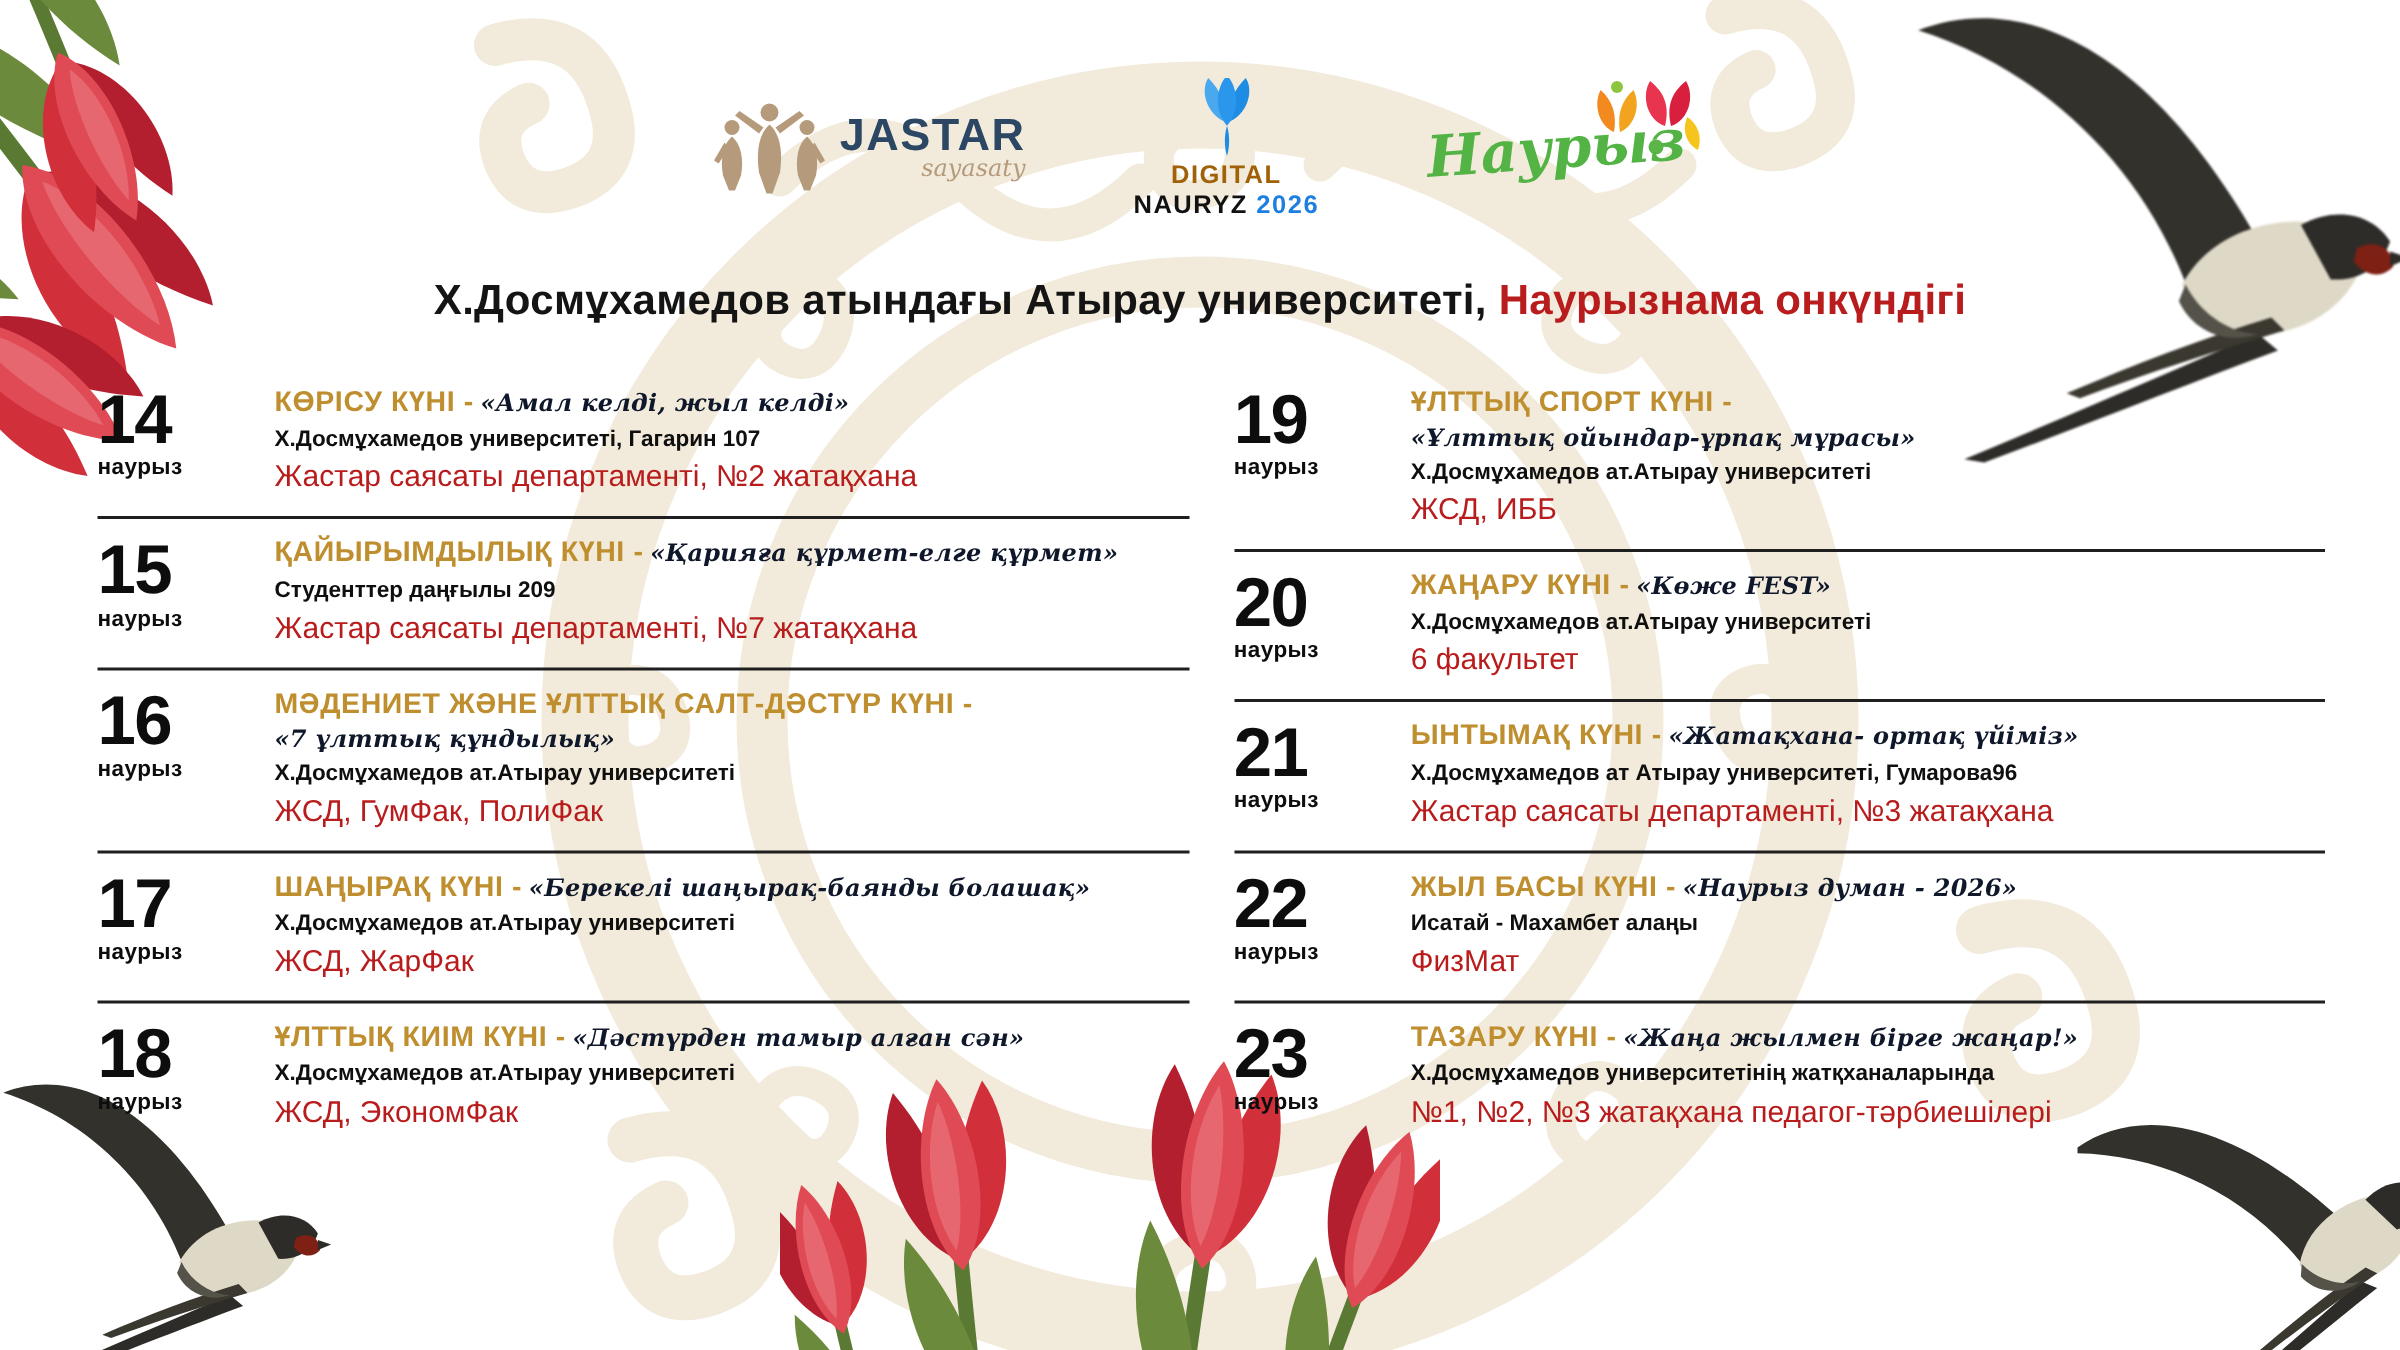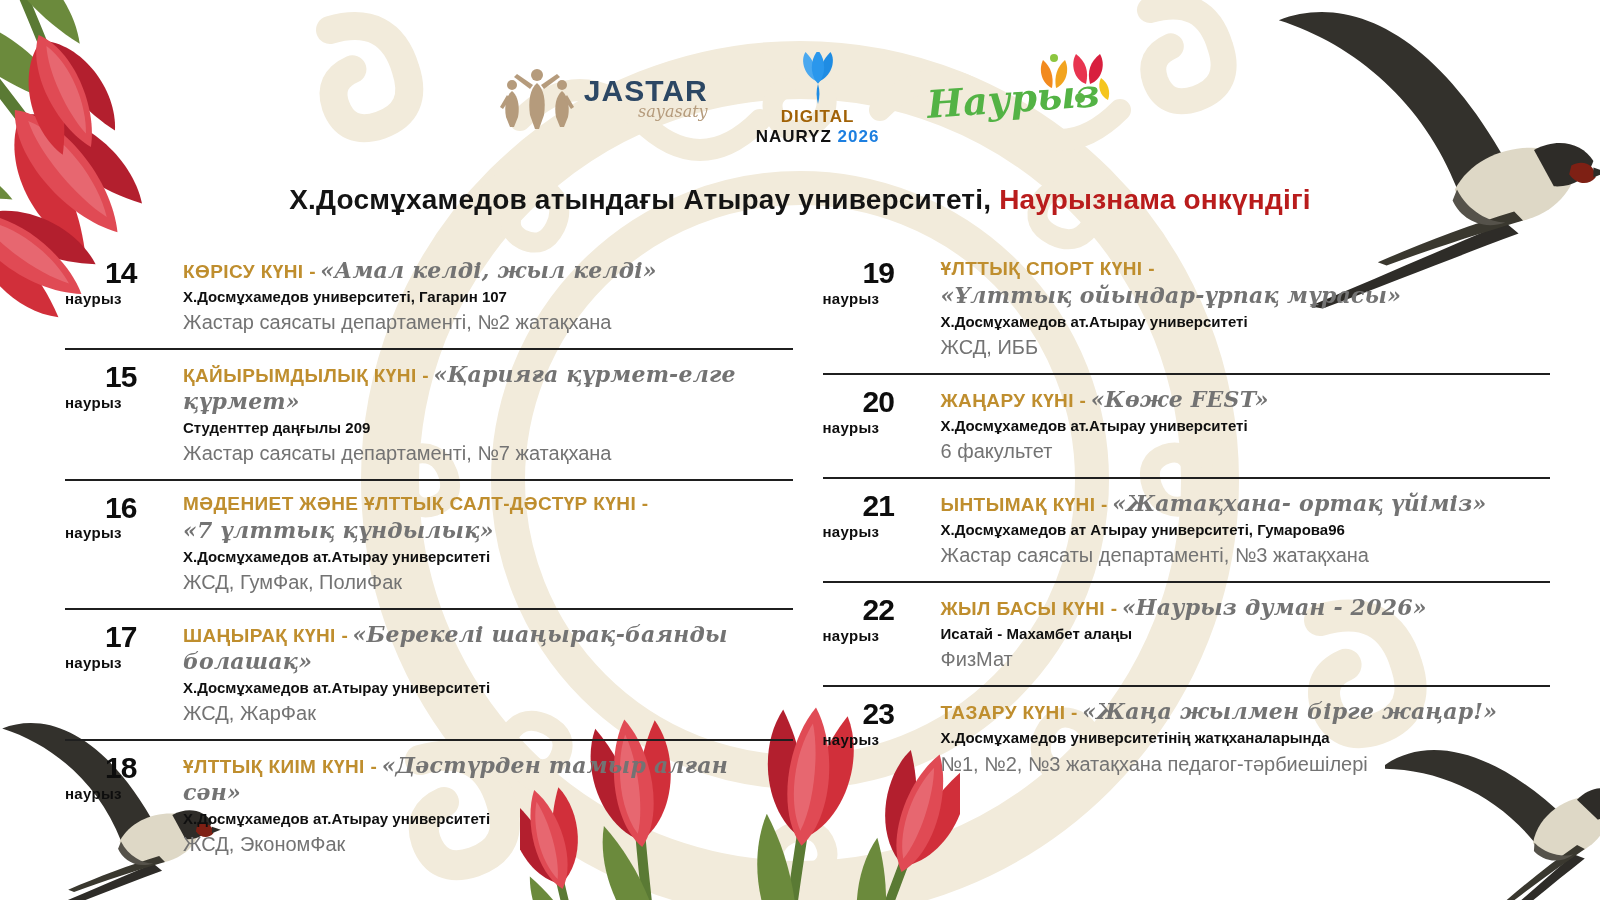--- a/index.html
+++ b/index.html
@@ -10,21 +10,21 @@
     color:#141414;
   }
   
   .deco{position:absolute;z-index:1;pointer-events:none;}
   #bg-ornament{left:0;top:0;}
   .content{position:absolute;inset:0;z-index:2;}
 
   
   .logos{
     position:absolute;top:52px;left:0;width:100%;
-    display:flex;justify-content:center;align-items:center;gap:48px;
+    display:flex;justify-content:center;align-items:center;gap:72px;
   }
   .logo{display:flex;align-items:center;gap:10px;}
   .jname{font-size:30px;font-weight:800;color:#2c4764;letter-spacing:1px;line-height:1;}
   .jsub{font-family:"DejaVu Serif",serif;font-style:italic;font-size:16px;color:#b59b7c;text-align:right;margin-top:-4px;}
   .digital{flex-direction:column;gap:2px;}
   .dl1{font-size:17px;font-weight:800;color:#a16207;letter-spacing:1px;line-height:1.05;margin-top:2px;}
   .dl2{font-size:17px;font-weight:800;color:#111;letter-spacing:1px;line-height:1.05;}
   .dyear{color:#1d7fe0;}
   .atxt{border-top:2px solid #17491c;border-bottom:2px solid #17491c;padding:2px 6px;}
   .a1,.a2{font-family:"Liberation Serif","DejaVu Serif",serif;font-weight:700;color:#17491c;font-size:24px;line-height:1.02;letter-spacing:1px;}
@@ -41,29 +41,29 @@
 
   
   .schedule{
     position:absolute;top:246px;left:65px;right:50px;
     display:grid;grid-template-columns:1fr 1fr;column-gap:30px;align-items:start;
   }
   .col{display:flex;flex-direction:column;}
   .entry{display:flex;gap:20px;padding:11px 0 13px 0;}
   .entry + .entry{border-top:2px solid #1f1f1f;}
   .edate{width:98px;flex:0 0 98px;padding-top:3px;}
-  .eday{font-size:30px;font-weight:800;line-height:.85;letter-spacing:-1px;color:#0d0d0d;margin-left:40px;}
+  .eday{font-size:46px;font-weight:800;line-height:.85;letter-spacing:-1px;color:#0d0d0d;}
   .emonth{font-size:15px;font-weight:700;color:#0d0d0d;margin-top:4px;letter-spacing:.3px;}
   .ebody{flex:1;}
   .eline1{margin-bottom:3px;line-height:1.22;}
   .etitle{font-size:19px;font-weight:800;color:#bf8e2e;letter-spacing:.4px;}
-  .equote{font-family:"DejaVu Serif",serif;font-style:italic;font-weight:700;font-size:22px;color:#737373;letter-spacing:.2px;}
+  .equote{font-family:"DejaVu Serif",serif;font-style:italic;font-weight:700;font-size:16px;color:#0f172a;letter-spacing:.2px;}
   .equote.stack{display:block;margin-top:2px;}
   .eloc{font-size:15px;font-weight:700;color:#0f0f0f;line-height:1.35;}
-  .edet{font-size:20px;font-weight:400;color:#737373;line-height:1.3;margin-top:2px;}
+  .edet{font-size:20px;font-weight:400;color:#b91c1c;line-height:1.3;margin-top:2px;}
 
   .blurred{filter:blur(.6px);}
 </style>
 </head>
 <body>
 
 <svg width="0" height="0" style="position:absolute" aria-hidden="true">
   <defs>
     <g id="sym-tulip">
       <path d="M50,90 C47,150 45,205 50,262" stroke="#5a7a34" stroke-width="8" fill="none"></path>

